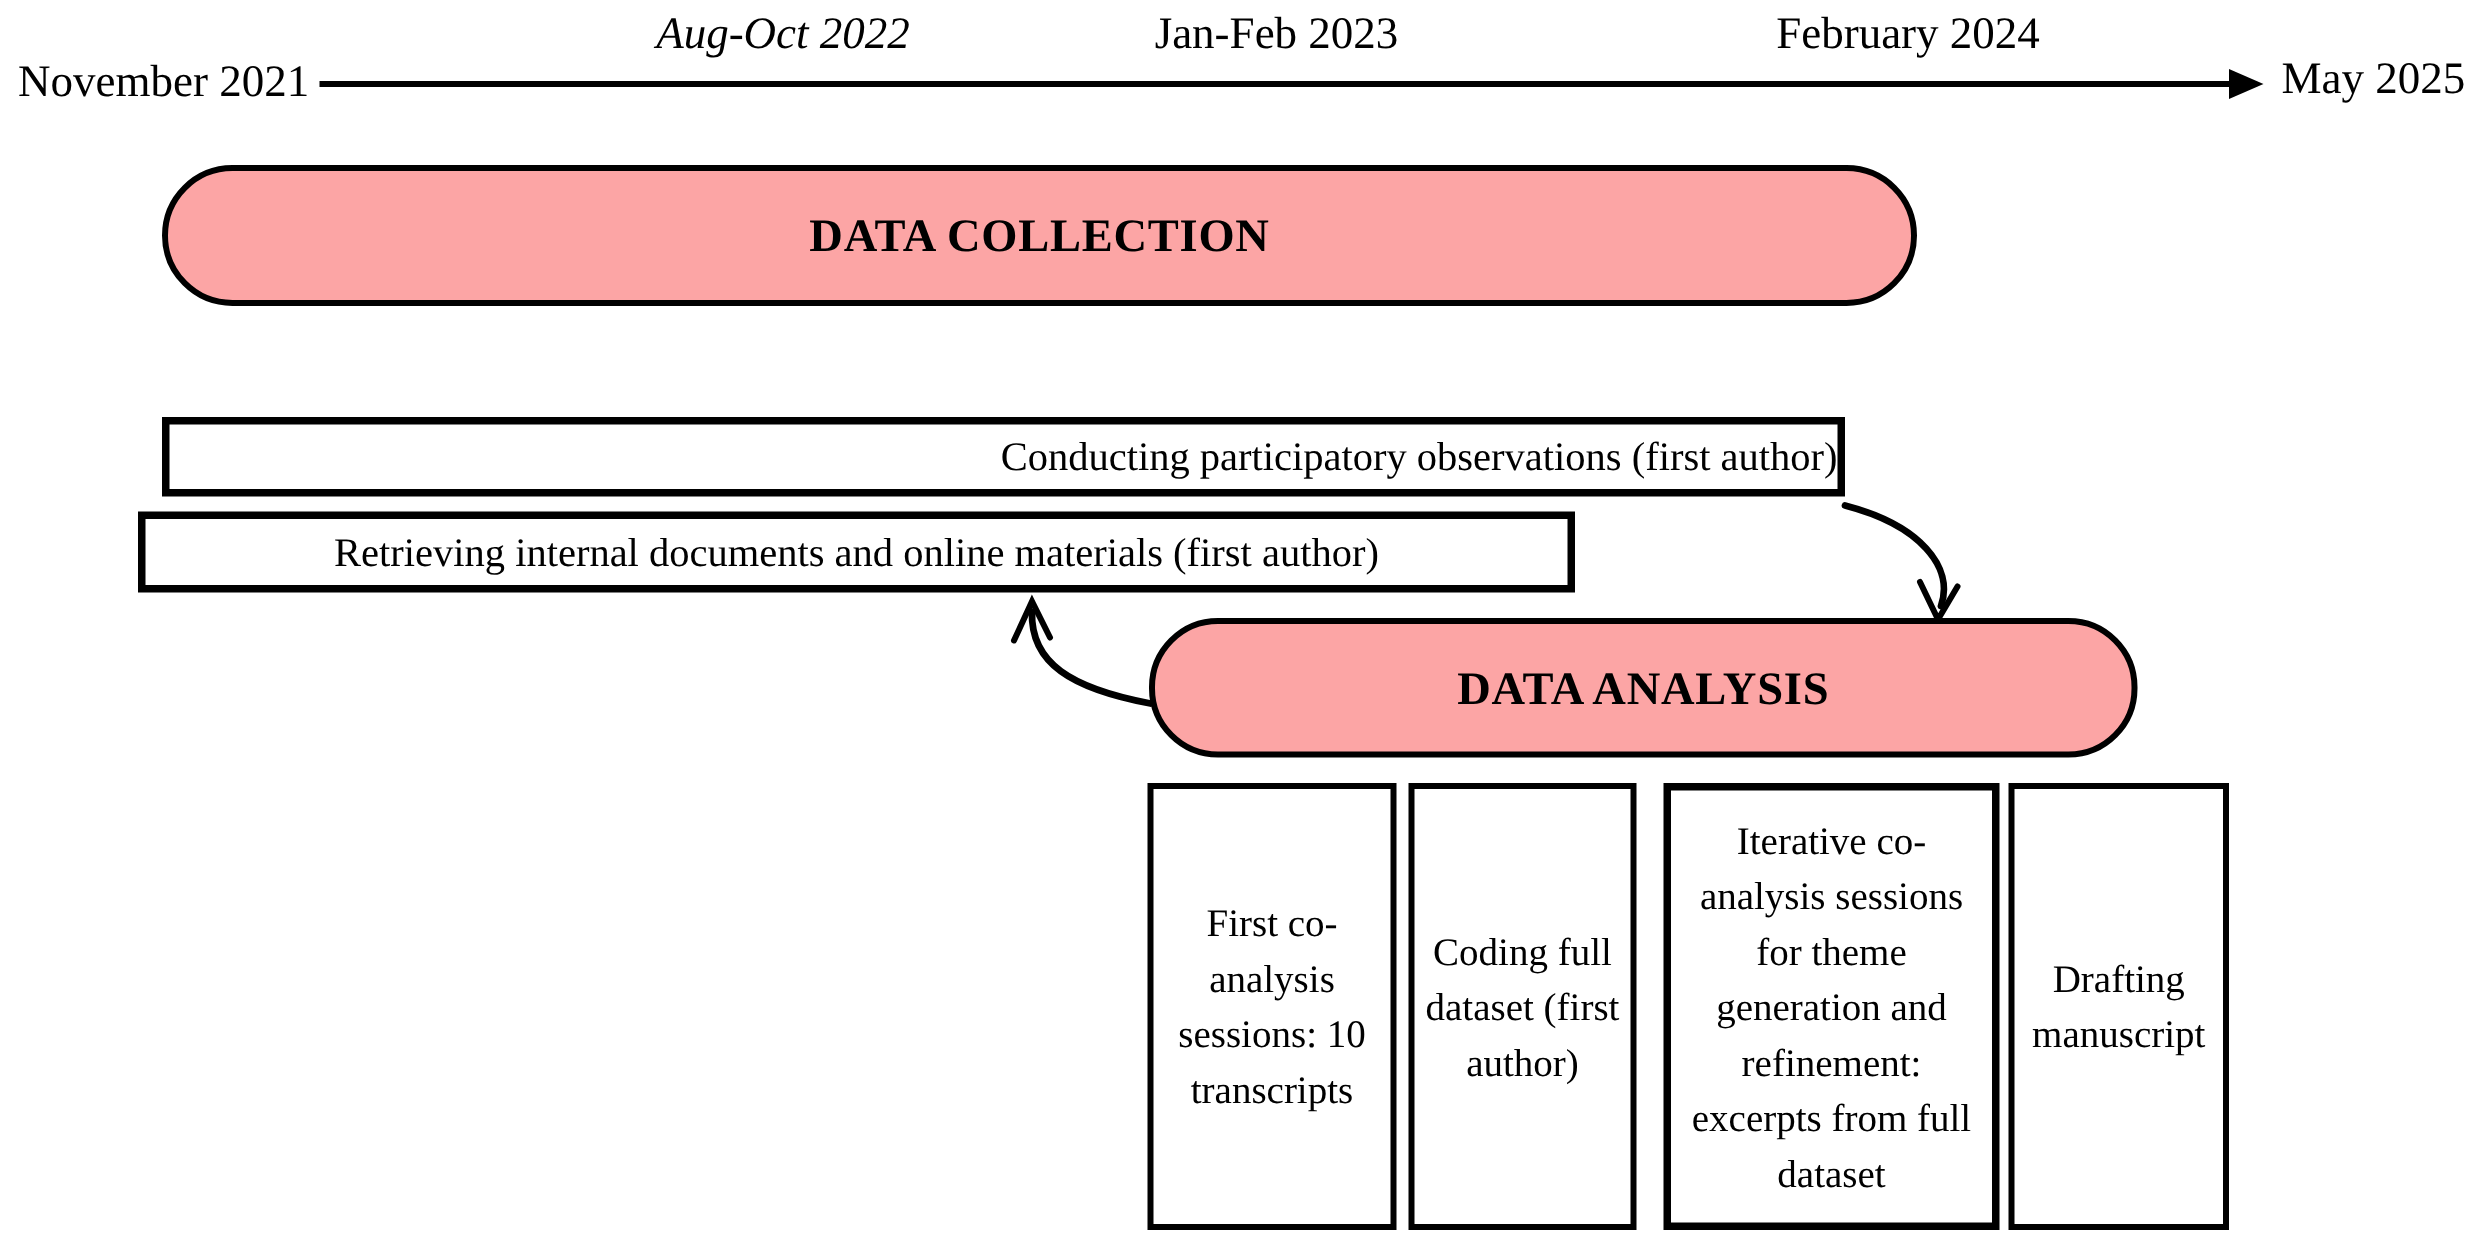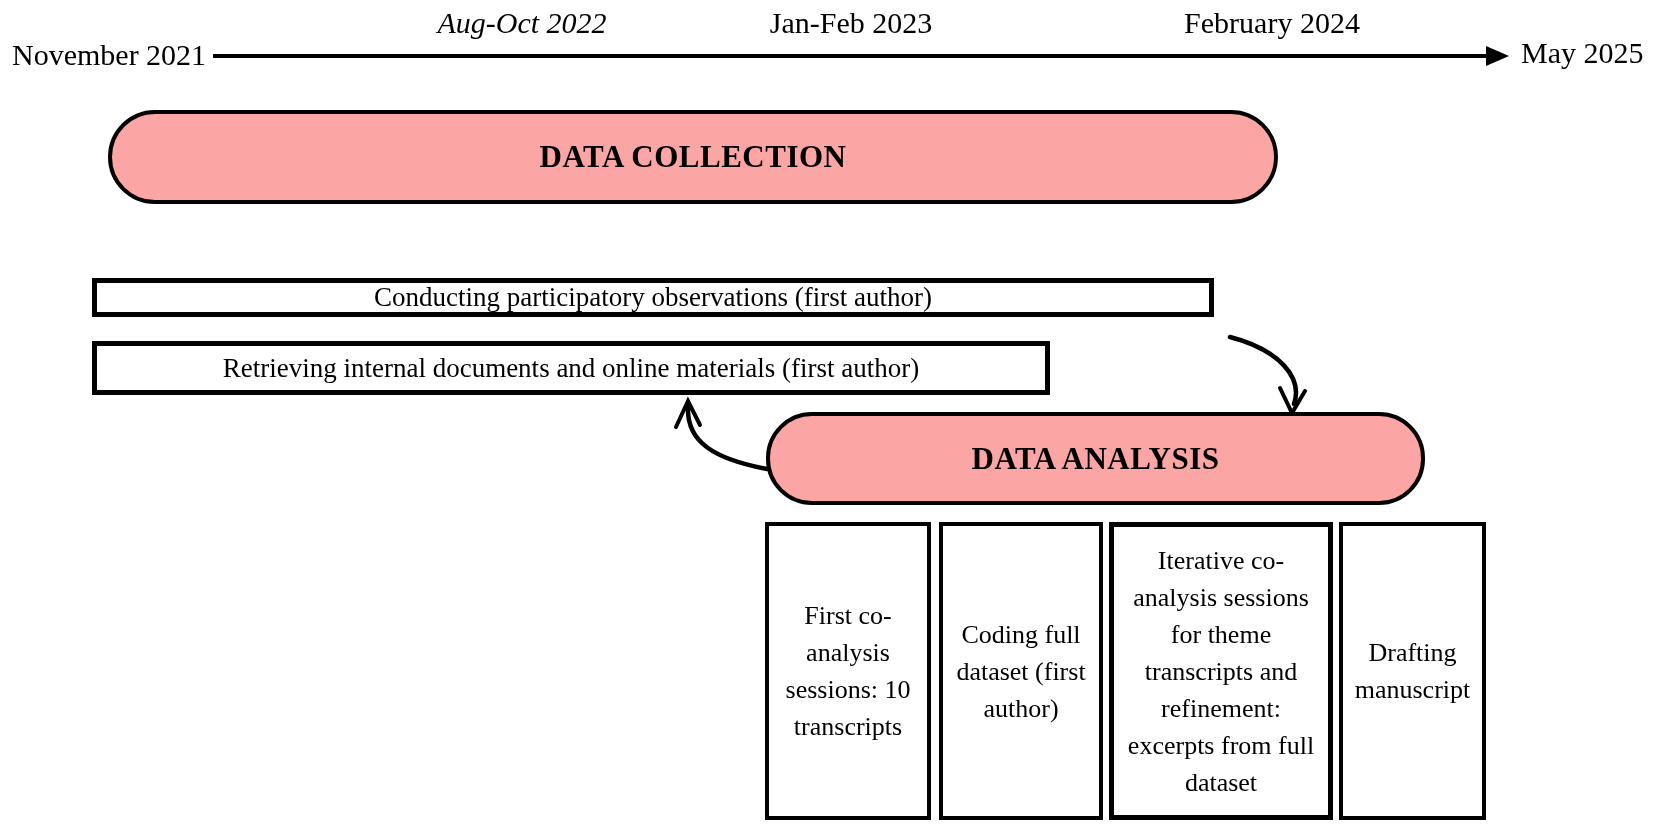--- a/index.html
+++ b/index.html
@@ -101,41 +101,41 @@
       <path d="M 767 469 C 714 459 687 442 688 408"></path>
       <polyline points="676,427 688,401 700,425" stroke-width="4"></polyline>
     </g>
   </svg>
 
   <div class="abs phase-pill" style="left:108px; top:110px; width:1170px; height:94px;">
     <span class="phase-title">DATA COLLECTION</span>
   </div>
 
 
-  <div class="abs activity-box" style="left:92px; top:278px; width:1122px; height:39px;">
+  <div class="abs activity-box" style="left:108px; top:278px; width:1122px; height:53px;justify-content:flex-end;">
     <span class="activity-label">Conducting participatory observations (first author)</span>
   </div>
 
   <div class="abs activity-box" style="left:92px; top:341px; width:958px; height:54px;">
     <span class="activity-label">Retrieving internal documents and online materials (first author)</span>
   </div>
 
   <div class="abs phase-pill" style="left:766px; top:412px; width:659px; height:93px; border-radius:46px;">
     <span class="phase-title">DATA ANALYSIS</span>
   </div>
 
   <div class="abs step-box" style="left:765px; top:522px; width:166px; height:298px; padding:0 4px;">
     <span class="step-label">First co-analysis sessions: 10 transcripts</span>
   </div>
 
-  <div class="abs step-box" style="left:939px; top:522px; width:164px; height:298px; padding:0 4px;">
+  <div class="abs step-box" style="left:939px; top:522px; width:152px; height:298px; padding:0 4px;">
     <span class="step-label">Coding full dataset (first author)</span>
   </div>
 
   <div class="abs step-box" style="left:1109px; top:522px; width:224px; height:298px; border-width:5px; padding:0 4px;">
-    <span class="step-label">Iterative co-analysis sessions for theme transcripts and refinement: excerpts from full dataset</span>
+    <span class="step-label">Iterative co-analysis sessions for theme generation and refinement: excerpts from full dataset</span>
   </div>
 
   <div class="abs step-box" style="left:1339px; top:522px; width:147px; height:298px; padding:0 4px;">
     <span class="step-label">Drafting manuscript</span>
   </div>
 
 </div>
 
 </body></html>

